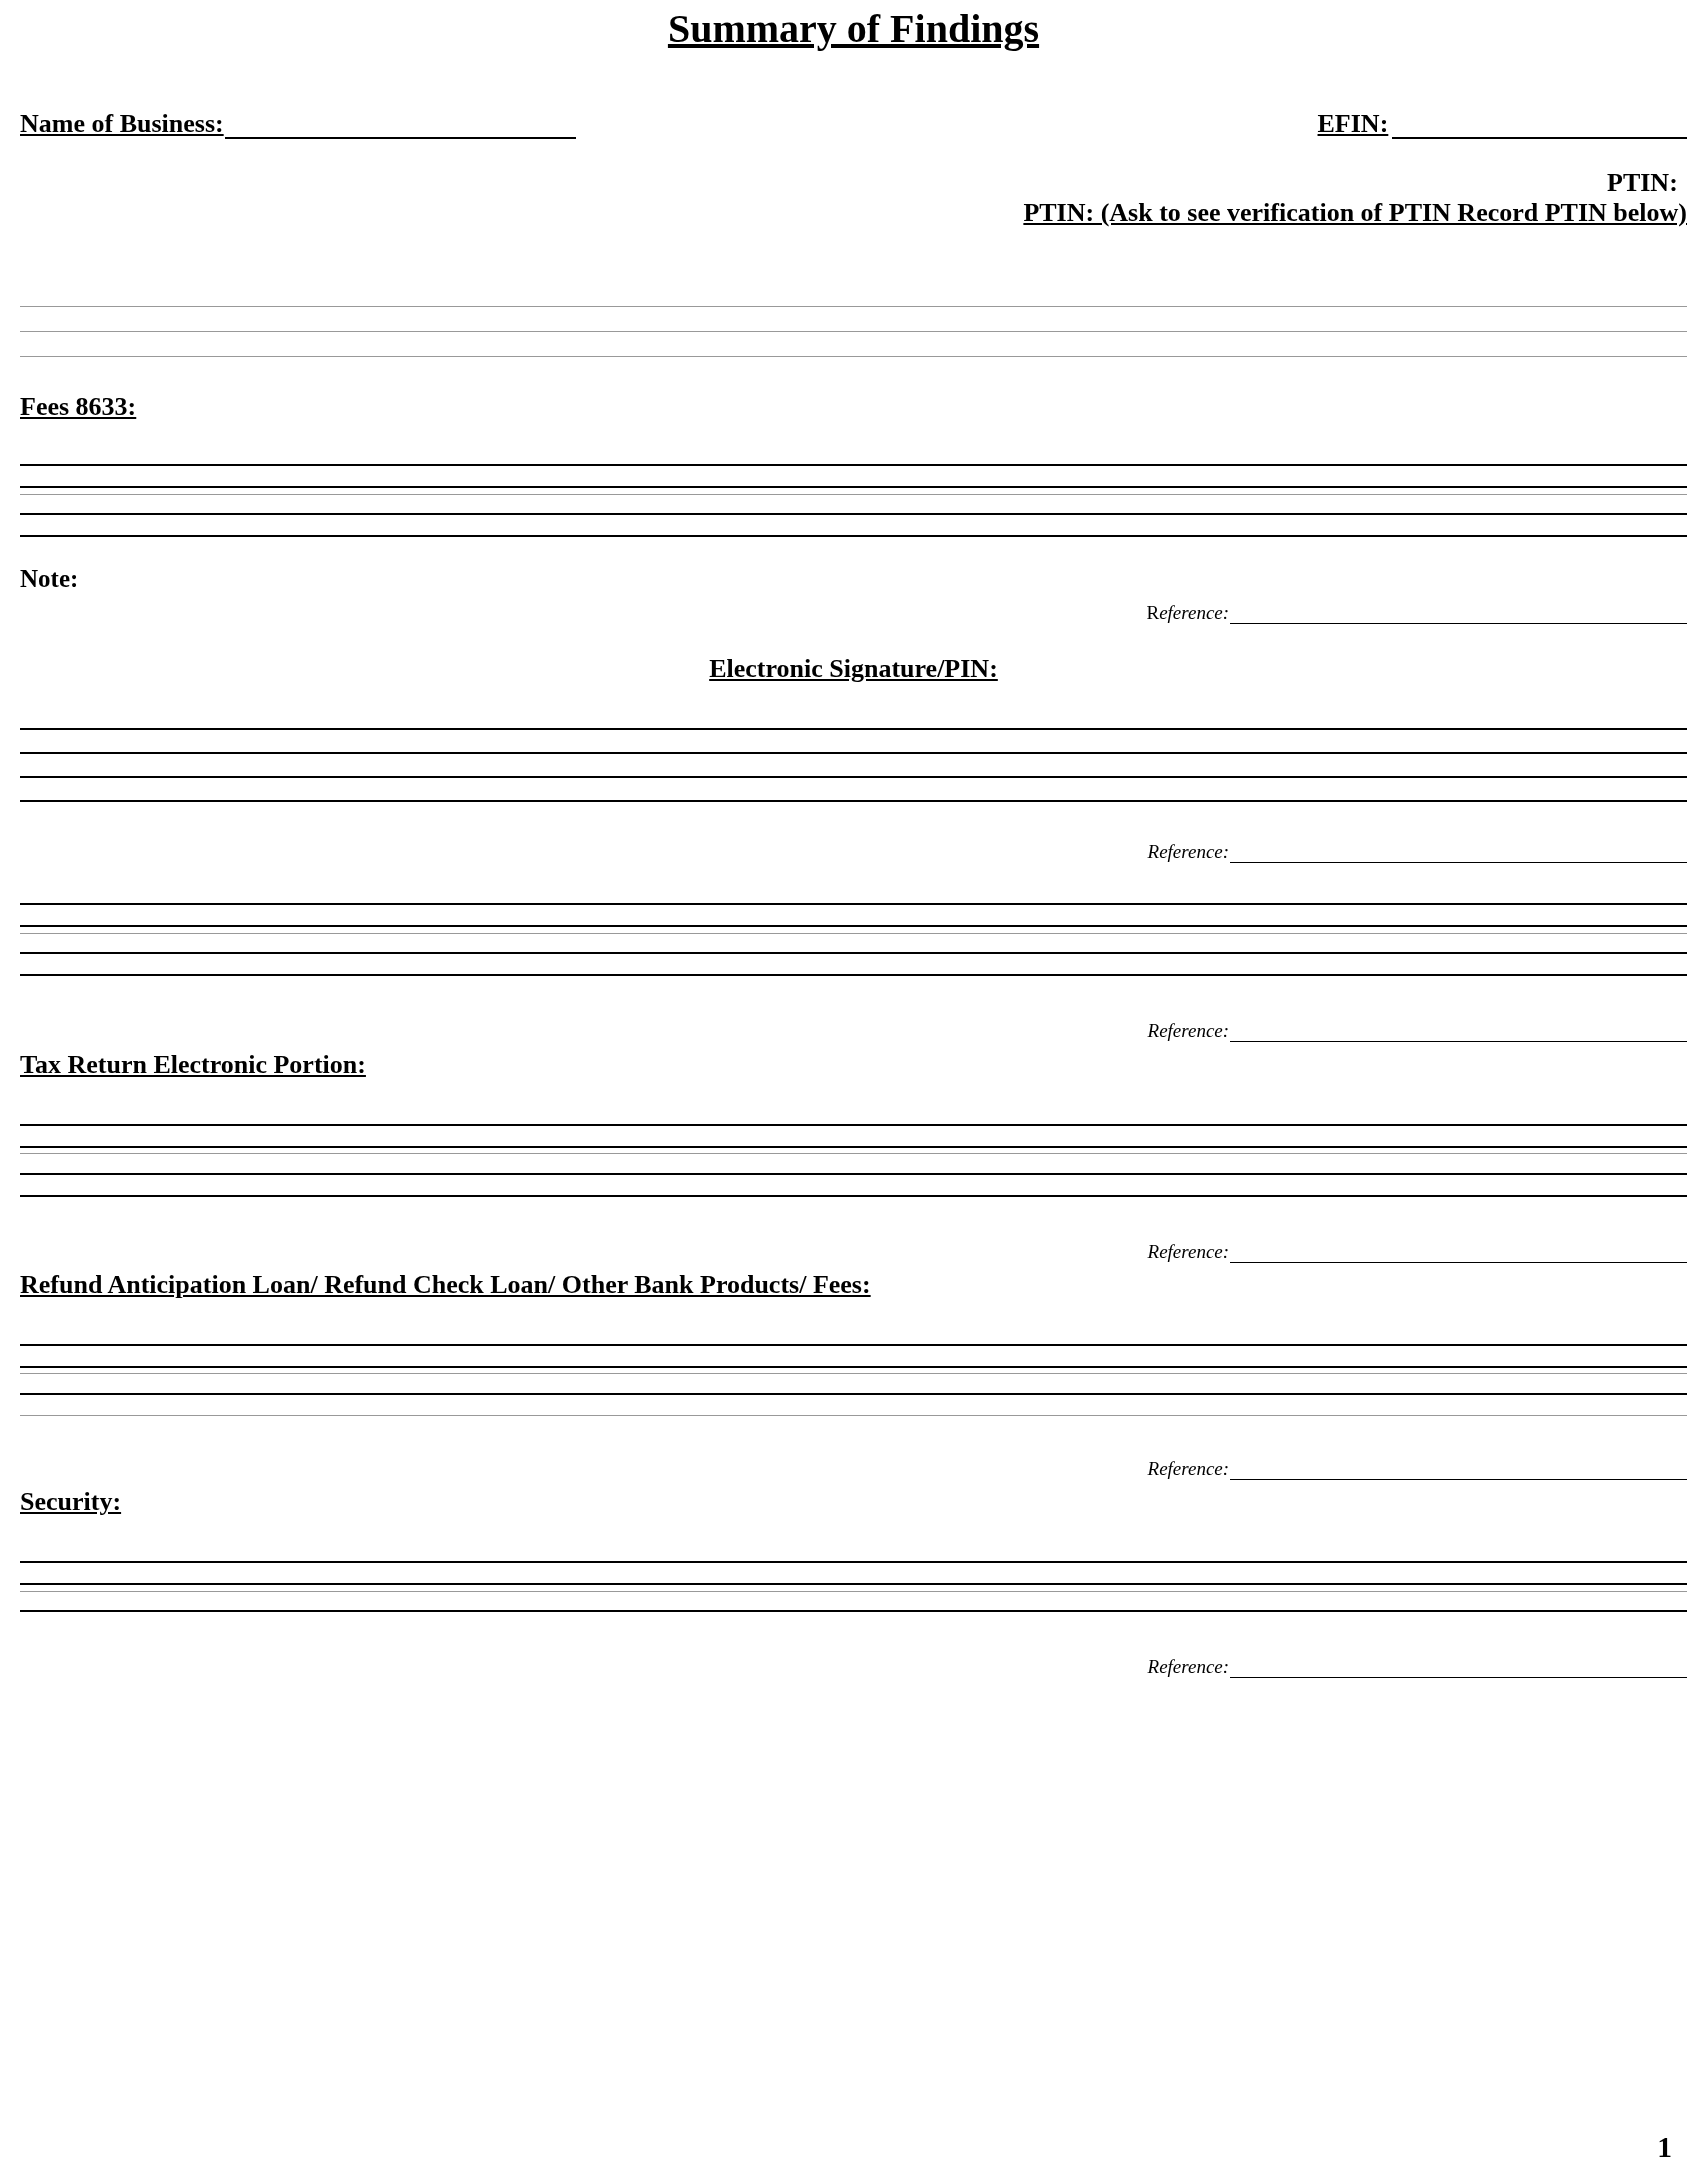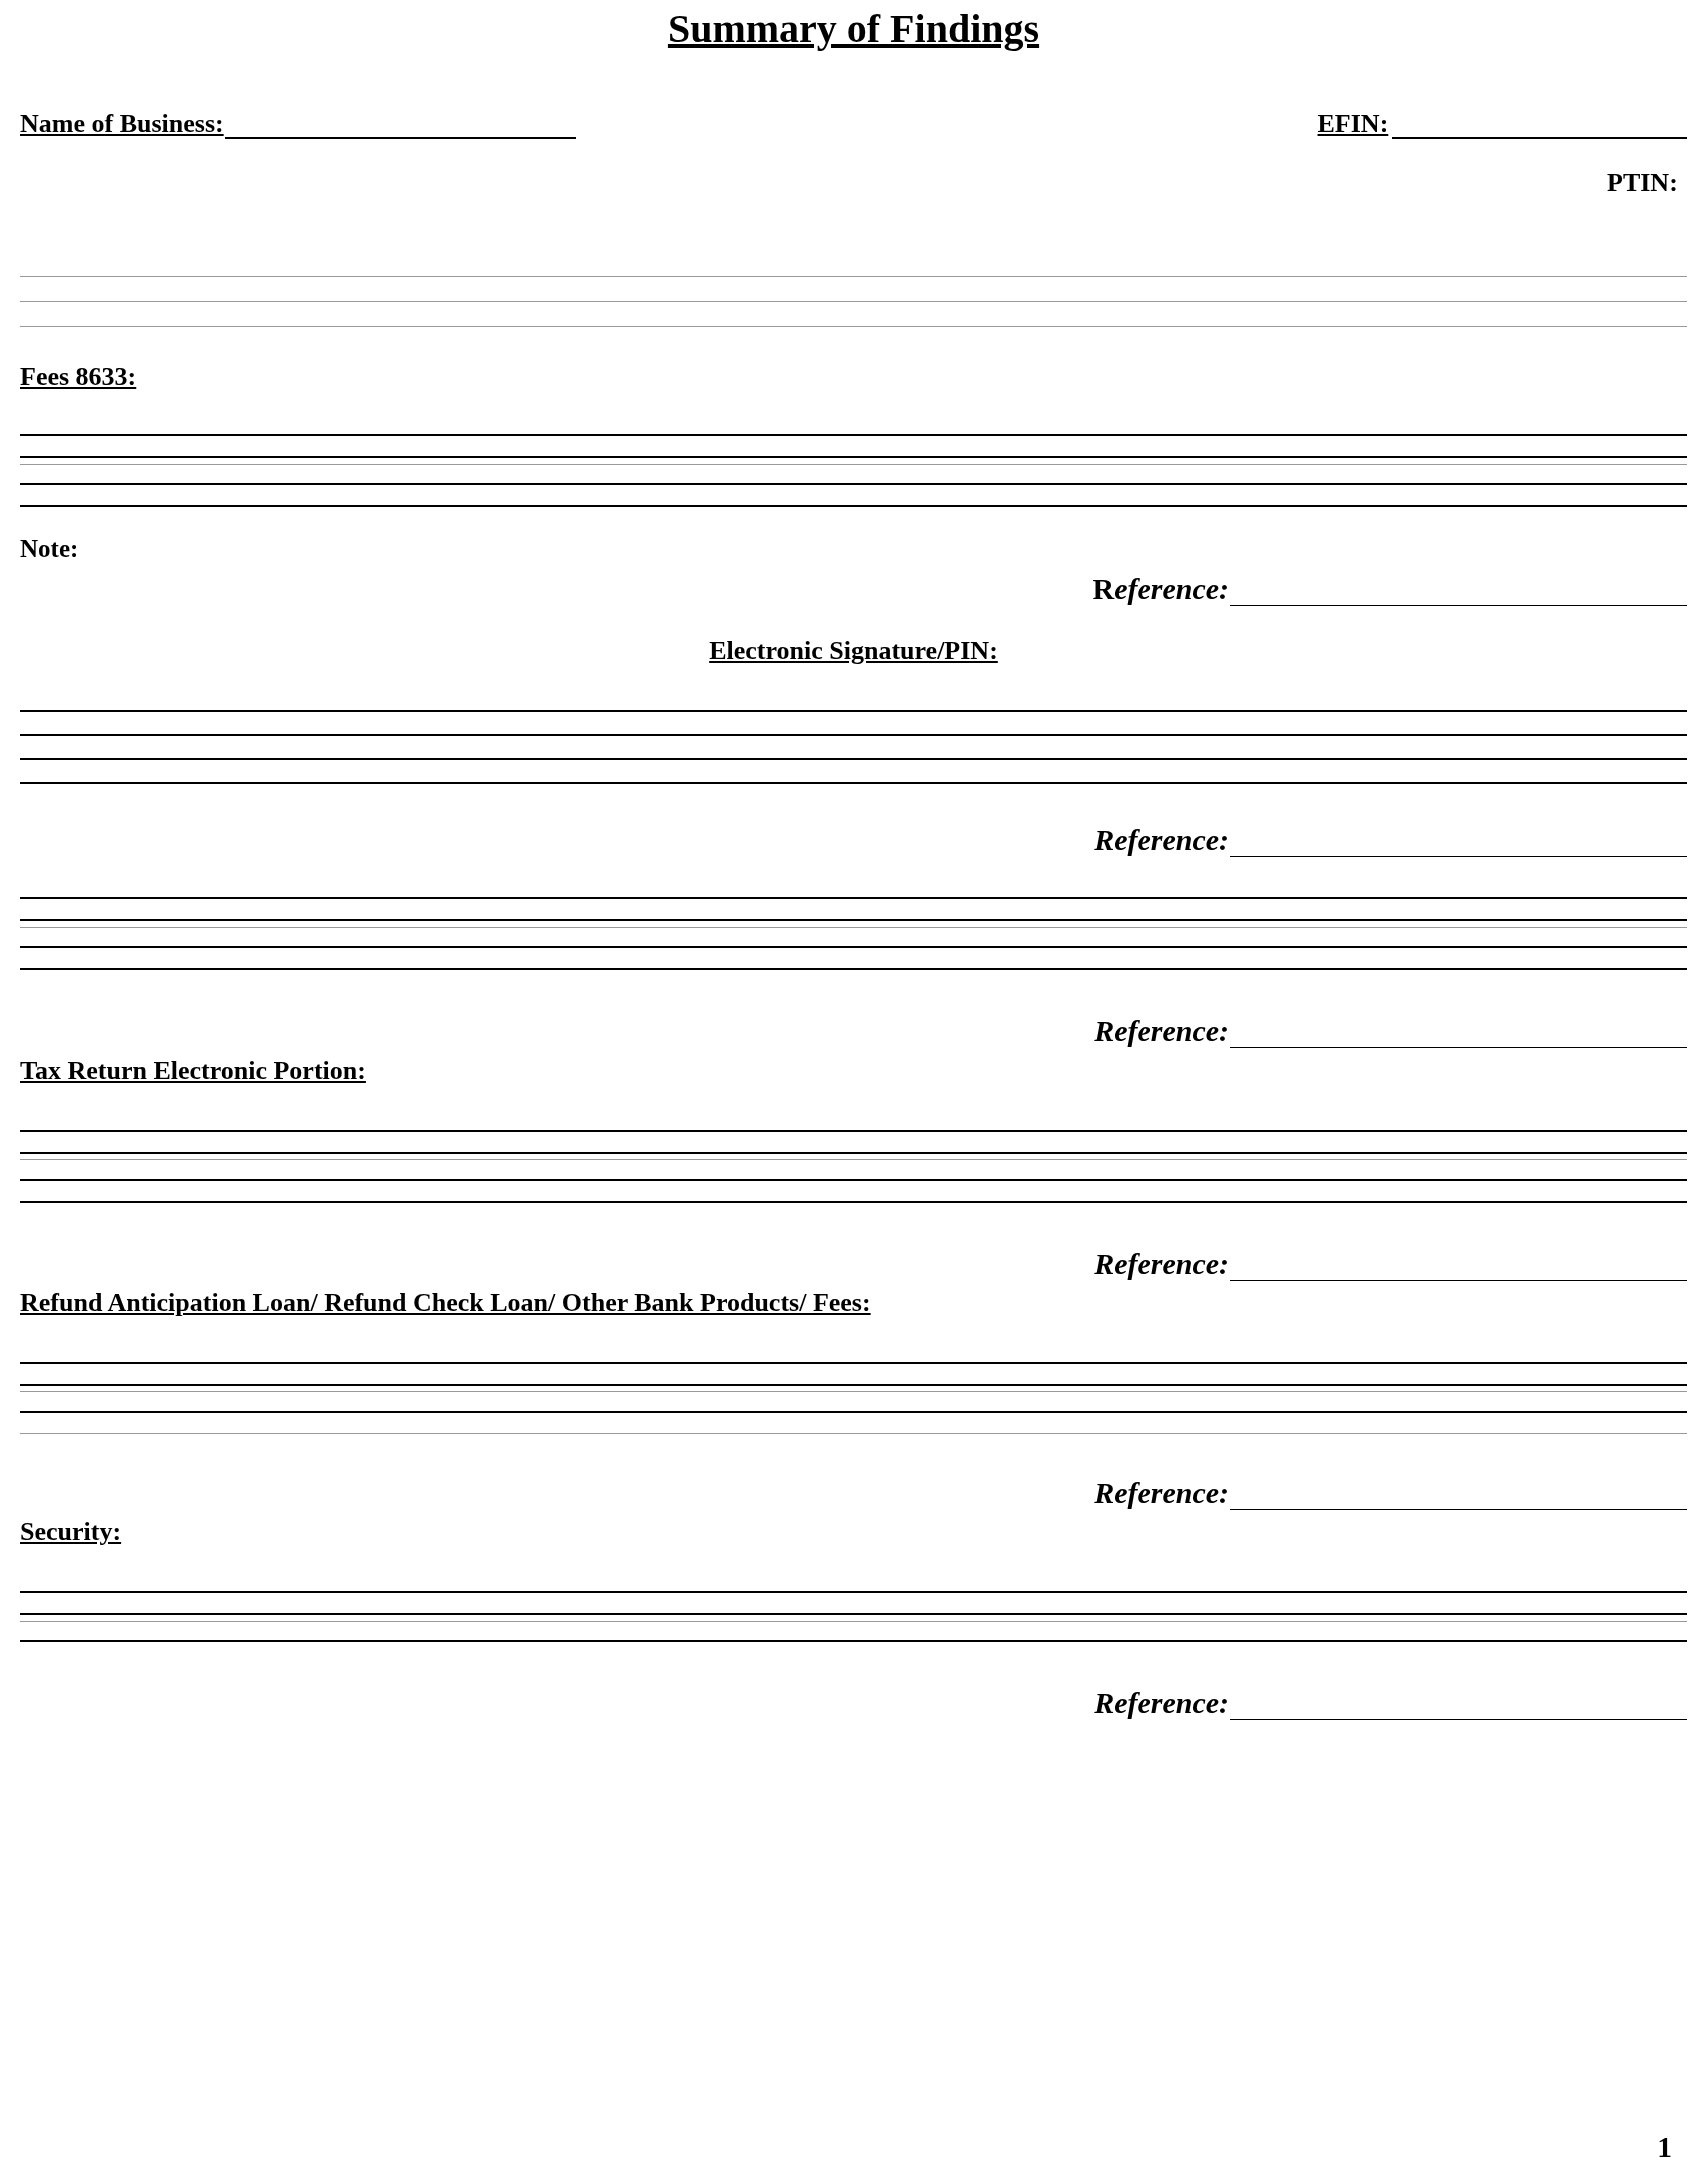--- a/index.html
+++ b/index.html
@@ -90,23 +90,23 @@
   .note-row .note-text { font-weight: normal; }
 
   
   .ref-row {
     display: flex;
     align-items: flex-end;
     justify-content: flex-end;
     width: 100%;
   }
   .ref-label {
-    font-size: 30px;
+    font-size: 19px;
     font-style: italic;
-    font-weight: bold;
+    font-weight: normal;
     white-space: nowrap;
   }
   .ref-label .cap { font-style: normal; }
   .ref-fill {
     width: 457px;
     border-bottom: 1.8px solid #000;
     height: 20px;
     margin-left: 0.9px;
   }
 
@@ -136,20 +136,21 @@
   <div class="name-row">
     <span class="name-label">Name of  Business:</span>
     <span class="name-fill"></span>
     <span class="gap"></span>
     <span class="efin-label">EFIN:</span>
     <span class="efin-fill"></span>
   </div>
 
   <div class="row ptin-row">
     <span class="ptin-key">PTIN:</span>
+    <span class="ptin-text">PTIN: (Ask to see verification of  PTIN  Record PTIN below)</span>
   </div>
 
   <div class="lines" style="margin-top:54px;">
     <div class="line hairline" style="height:24px;"></div>
     <div class="line hairline" style="height:24px;"></div>
     <div class="line hairline" style="height:24px;"></div>
   </div>
 
   <div class="sec-head" style="margin-top:35px;">Fees 8633:</div>
   <div class="lines" style="margin-top:20px;">

